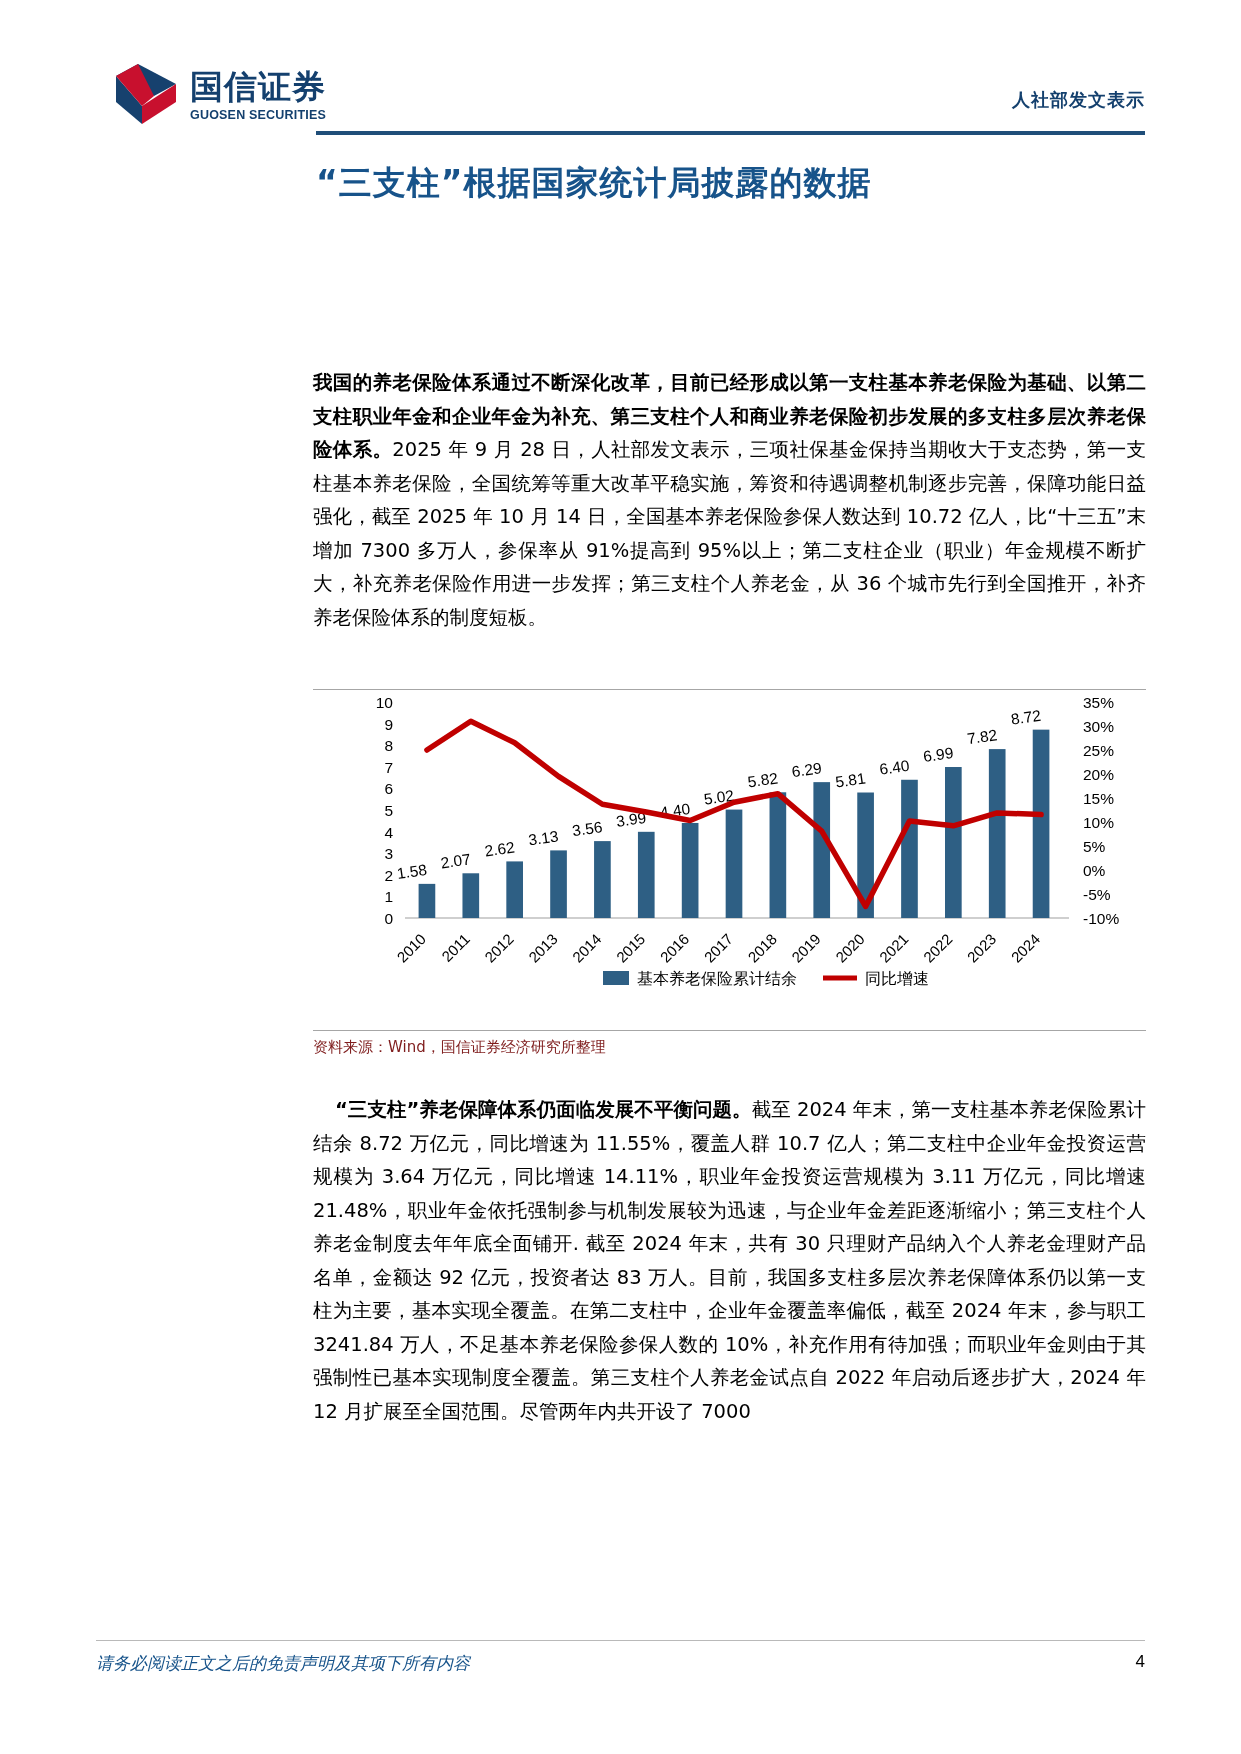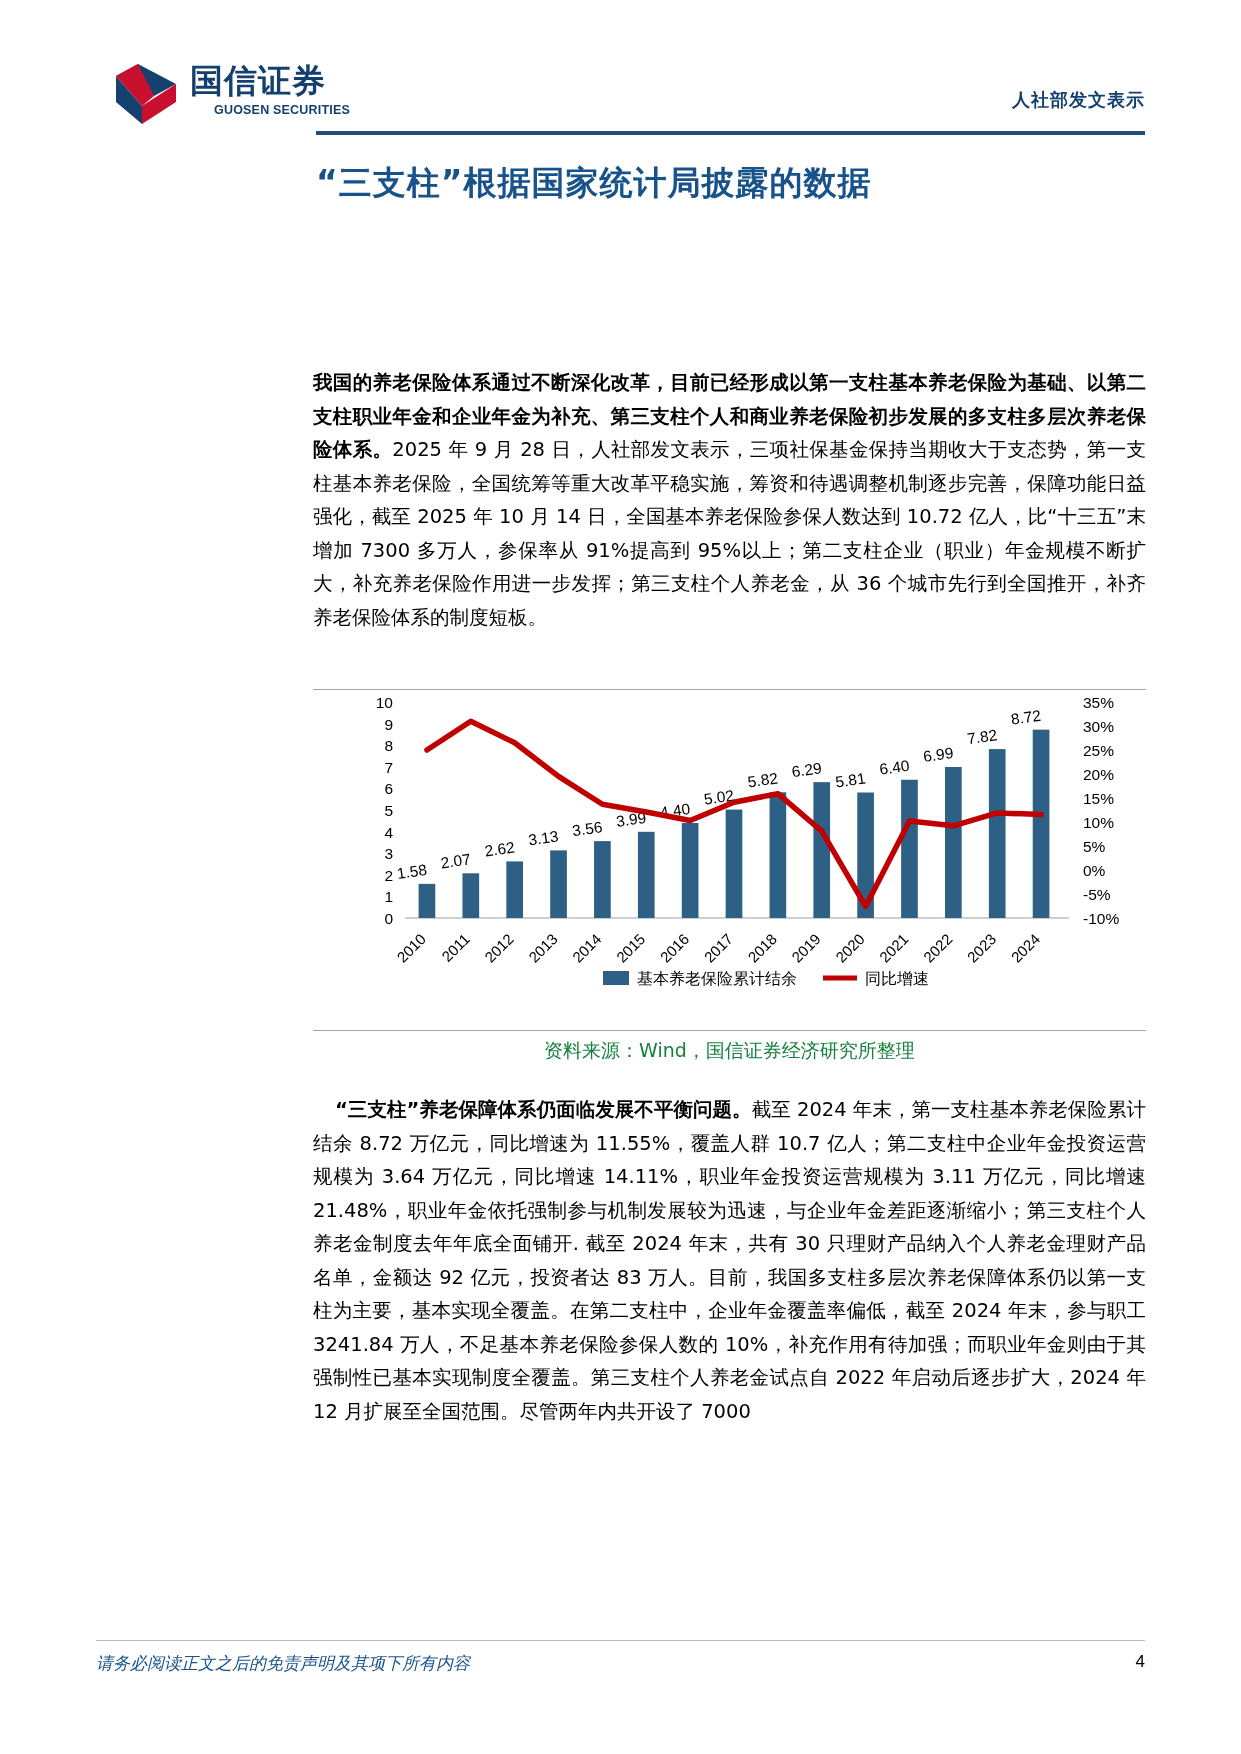--- a/index.html
+++ b/index.html
@@ -19,40 +19,39 @@
   
   .header {
     position: absolute;
     left: 0; top: 0;
     width: 1241px; height: 150px;
   }
   .logo-wrap {
     position: absolute;
     left: 108px; top: 62px;
     display: flex;
-    align-items: flex-start;
+    align-items: center;
   }
   .logo-mark { width: 72px; height: 66px; flex: 0 0 auto; }
   .logo-text { margin-left: 10px; padding-top: 2px; }
   .logo-cn {
     font-size: 33px;
     font-weight: 700;
     letter-spacing: 1px;
     color: #14406e;
     line-height: 1.05;
     font-family: "DejaVu Sans", "Liberation Sans", sans-serif;
   }
   .logo-en {
     font-size: 12.5px;
     font-weight: 700;
     letter-spacing: 0.2px;
     color: #14406e;
     margin-top: 4px;
     font-family: "Liberation Sans", sans-serif;
-    margin-left: 24px;
   }
   .report-type {
     position: absolute;
     right: 96px; top: 88px;
     font-size: 18px;
     font-weight: 700;
     color: #14406e;
     letter-spacing: 1px;
     font-family: "DejaVu Sans", "Liberation Sans", sans-serif;
   }
@@ -104,25 +103,24 @@
     font-size: 16.5px;
     color: #000;
     font-family: "DejaVu Sans", "Liberation Sans", sans-serif;
     padding-bottom: 5px;
     letter-spacing: 0.2px;
   }
   .fig-rule-top { border-top: 1px solid #a6a6a6; }
   .fig-rule-bottom { border-top: 1px solid #a6a6a6; }
   .fig-body { position: relative; height: 340px; }
   .fig-source {
-    font-size: 19px;
-    color: #15803d;
+    font-size: 15px;
+    color: #7f1d1d;
     padding-top: 7px;
     font-family: "DejaVu Sans", "Liberation Sans", sans-serif;
-    text-align: center;
   }
 
   .chart {
     position: absolute;
     left: 0; top: 0;
     width: 833px; height: 310px;
   }
 
   
   .footer-rule {

